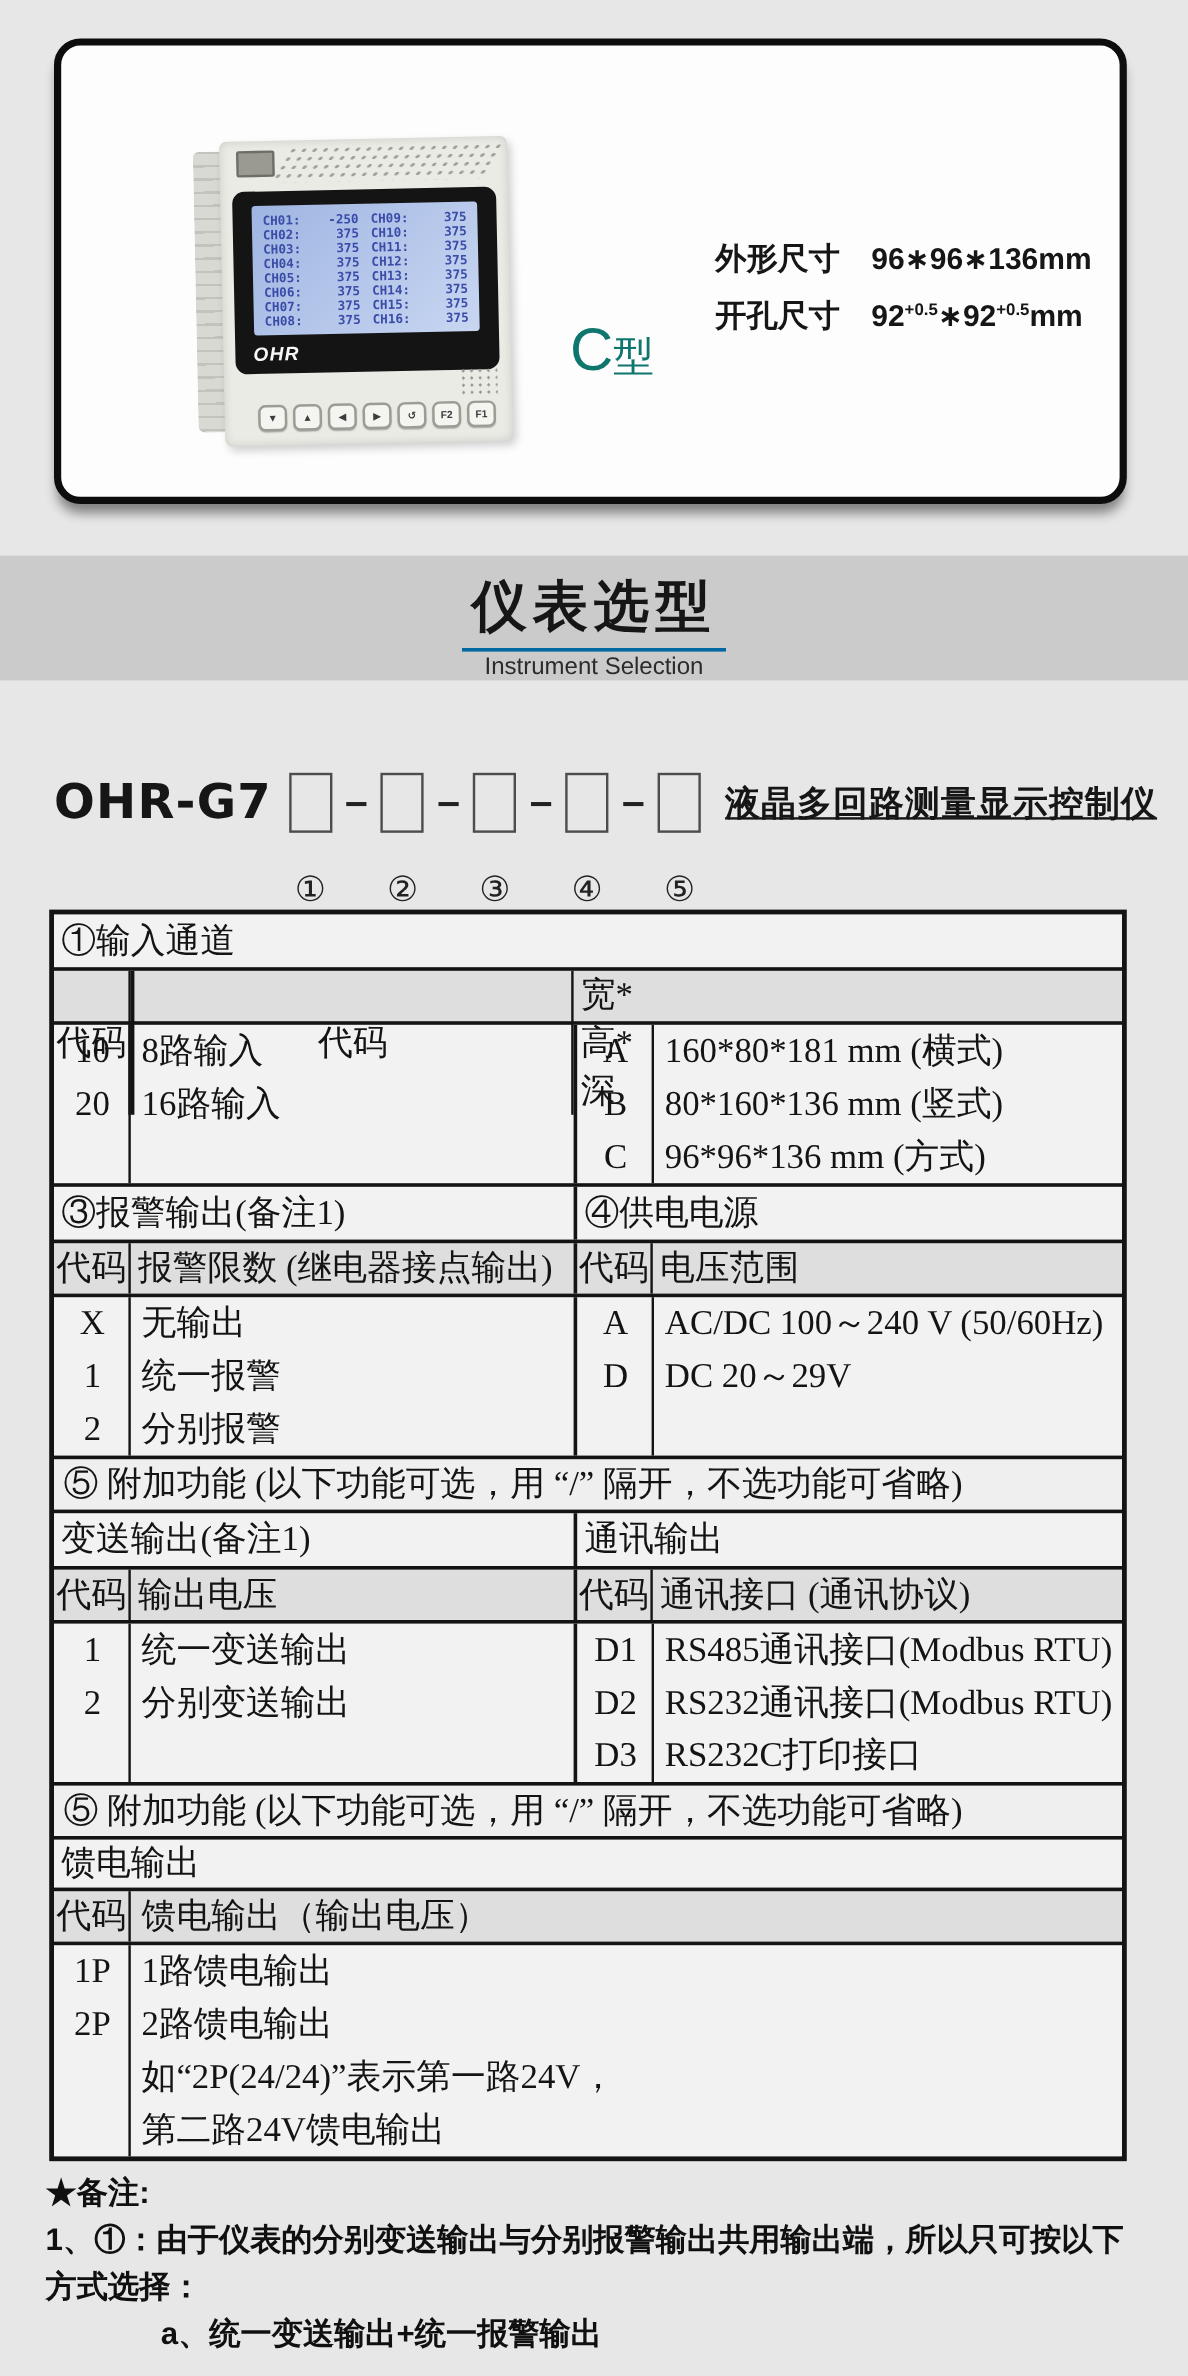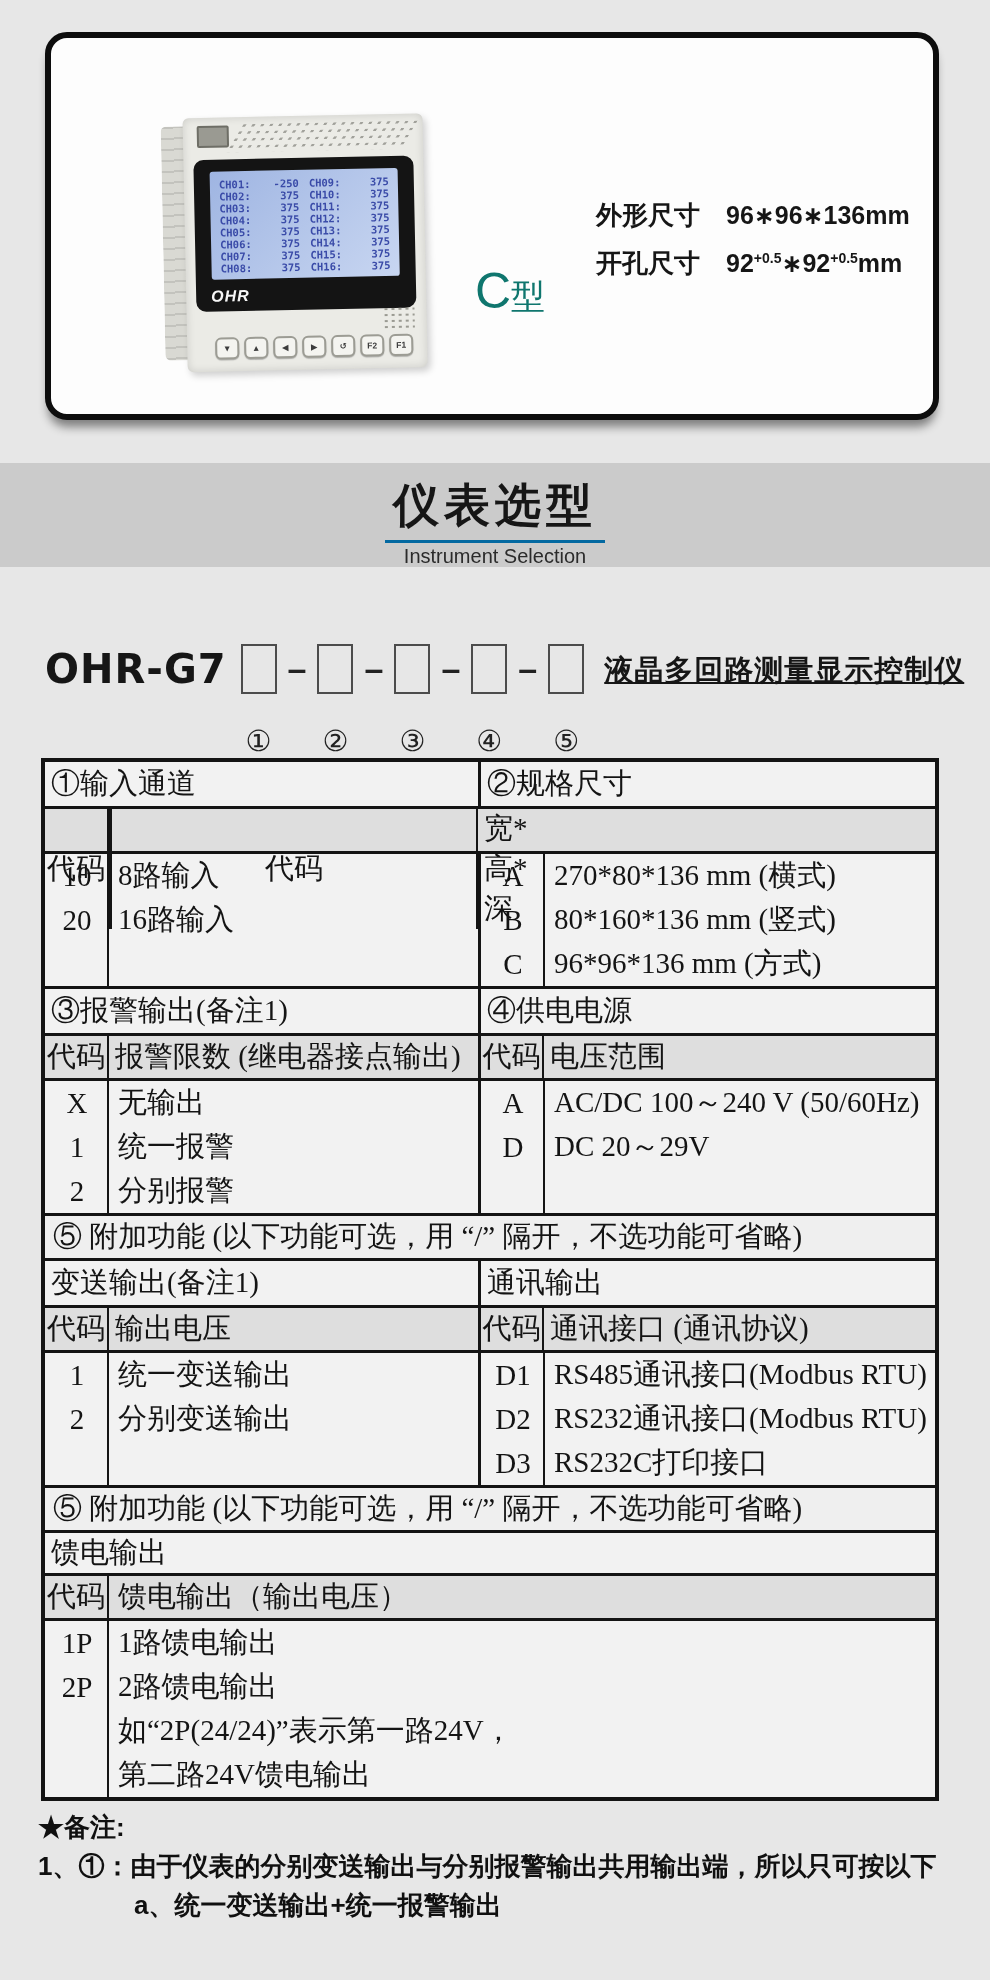--- a/index.html
+++ b/index.html
@@ -240,42 +240,41 @@
         <span class="mbox"></span>
         <span class="circ">⑤</span>
       </span>
     <span class="model-desc">液晶多回路测量显示控制仪</span>
   </div>
 
   <div class="spec-table">
 
     <div class="trow hdr2">
       <div class="cell">①输入通道</div>
-      <div class="cell rgt">②规格尺寸</div>
     </div>
     <div class="trow sub4">
       <div class="code">代码</div>
       <div class="code rgt">代码</div>
       <div class="desc">宽*高*深</div>
     </div>
     <div class="trow sdata">
       <div class="half">
         <div class="dline">
             <span class="code">10</span>
             <span class="desc">8路输入</span>
           </div>
         <div class="dline">
             <span class="code">20</span>
             <span class="desc">16路输入</span>
           </div>
       </div>
       <div class="half rgt">
         <div class="dline">
             <span class="code">A</span>
-            <span class="desc">270*80*136 mm (横式)</span>
+            <span class="desc">160*80*181 mm (横式)</span>
           </div>
         <div class="dline">
             <span class="code">B</span>
             <span class="desc">80*160*136 mm (竖式)</span>
           </div>
         <div class="dline">
             <span class="code">C</span>
             <span class="desc">96*96*136 mm (方式)</span>
           </div>
       </div>
@@ -382,16 +381,17 @@
             <span class="code"></span>
             <span class="desc">第二路24V馈电输出</span>
           </div>
       </div>
     </div>
   </div>
 
   <div class="notes">
     <div>★备注:</div>
     <div>1、①：由于仪表的分别变送输出与分别报警输出共用输出端，所以只可按以下</div>
+    <div>方式选择：</div>
     <div class="note-indent">a、统一变送输出+统一报警输出</div>
   </div>
 
 </div>
 
 </body></html>

